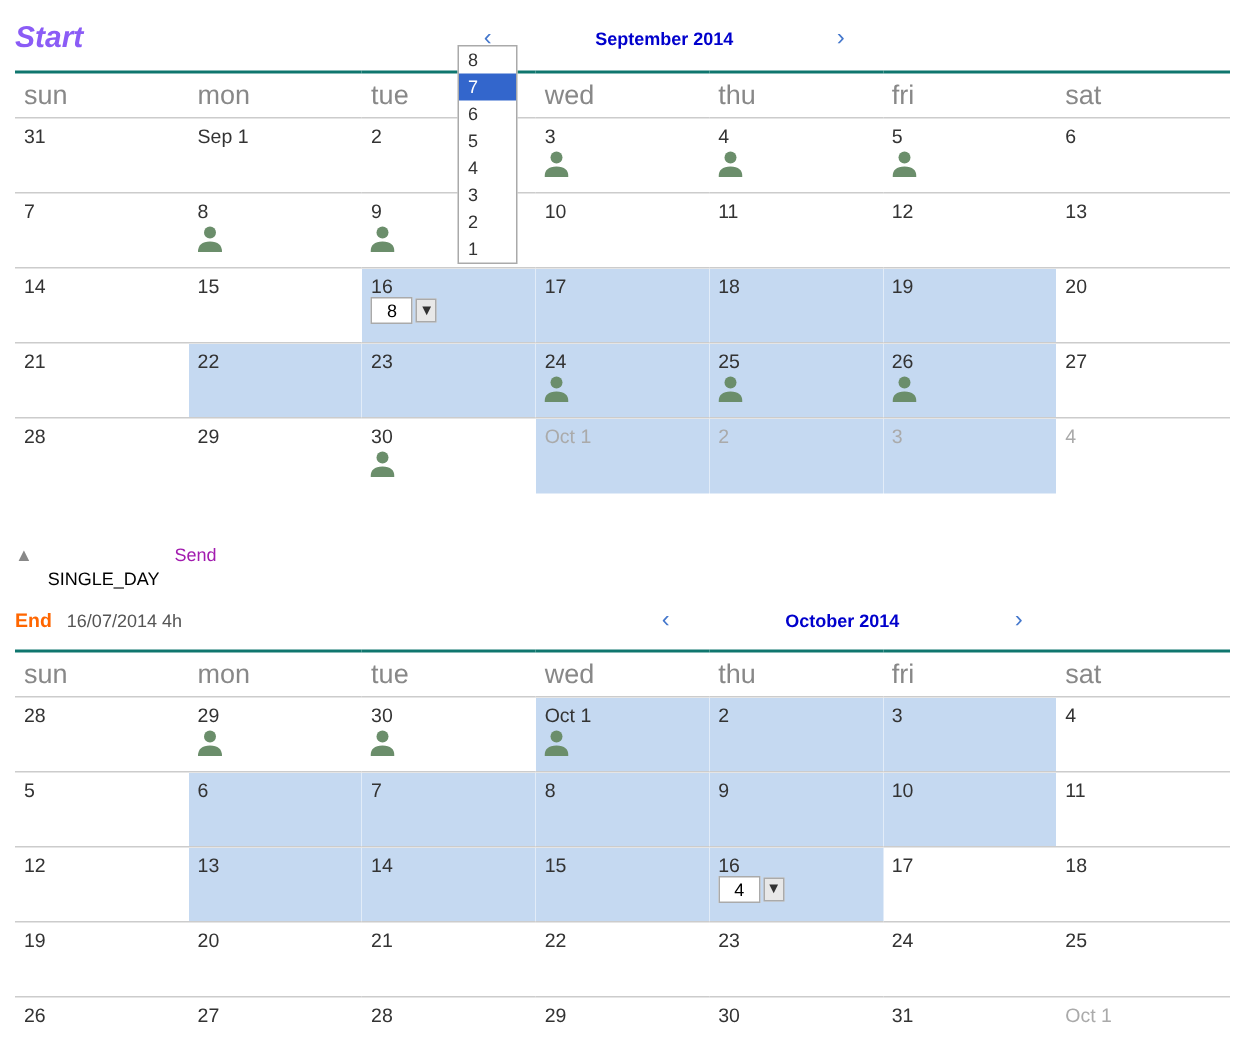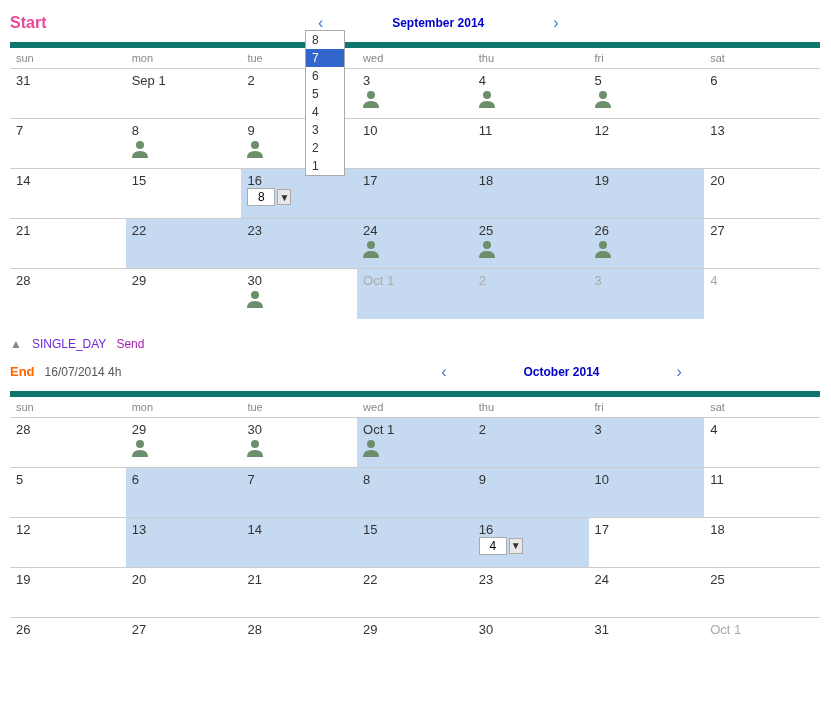--- a/index.html
+++ b/index.html
@@ -17,24 +17,25 @@
     }
 
     .calendar-header {
       display: flex;
       align-items: center;
       margin-bottom: 6px;
       padding: 4px 0;
     }
 
     .label-start {
-      color: #ec4899;
+      color: #8b5cf6;
       font-weight: bold;
-      font-size: 16px;
+      font-size: 20px;
       margin-right: 10px;
+      font-style: italic;
     }
     .label-end {
       color: #ff6600;
       font-weight: bold;
       font-size: 13px;
       margin-right: 10px;
     }
 
     .date-info {
       color: #555;
@@ -66,24 +67,24 @@
     }
 
     .calendar-grid {
       width: 100%;
       border-collapse: collapse;
     }
 
     .calendar-grid th {
       color: #888;
       font-weight: normal;
-      font-size: 11px;
+      font-size: 18px;
       text-align: left;
       padding: 4px 6px;
-      border-top: 6px solid #0f766e;
+      border-top: 2px solid #0f766e;
     }
 
     .calendar-grid td {
       width: 115px;
       height: 50px;
       vertical-align: top;
       padding: 4px 6px;
       border-top: 1px solid #ccc;
       position: relative;
     }
@@ -116,25 +117,26 @@
     .divider-section {
       display: flex;
       align-items: center;
       padding: 8px 0;
       gap: 10px;
       font-size: 12px;
       color: #555;
     }
 
     .single-day-link {
-      color: #6d28d9;
+      color: #000000;
       cursor: pointer;
       display: flex;
       align-items: center;
       gap: 4px;
+      margin-top: 32px;
     }
 
     .send-link {
       color: #a21caf;
       cursor: pointer;
     }
 
     .hour-dropdown-wrapper {
       display: inline-flex;
       align-items: center;

